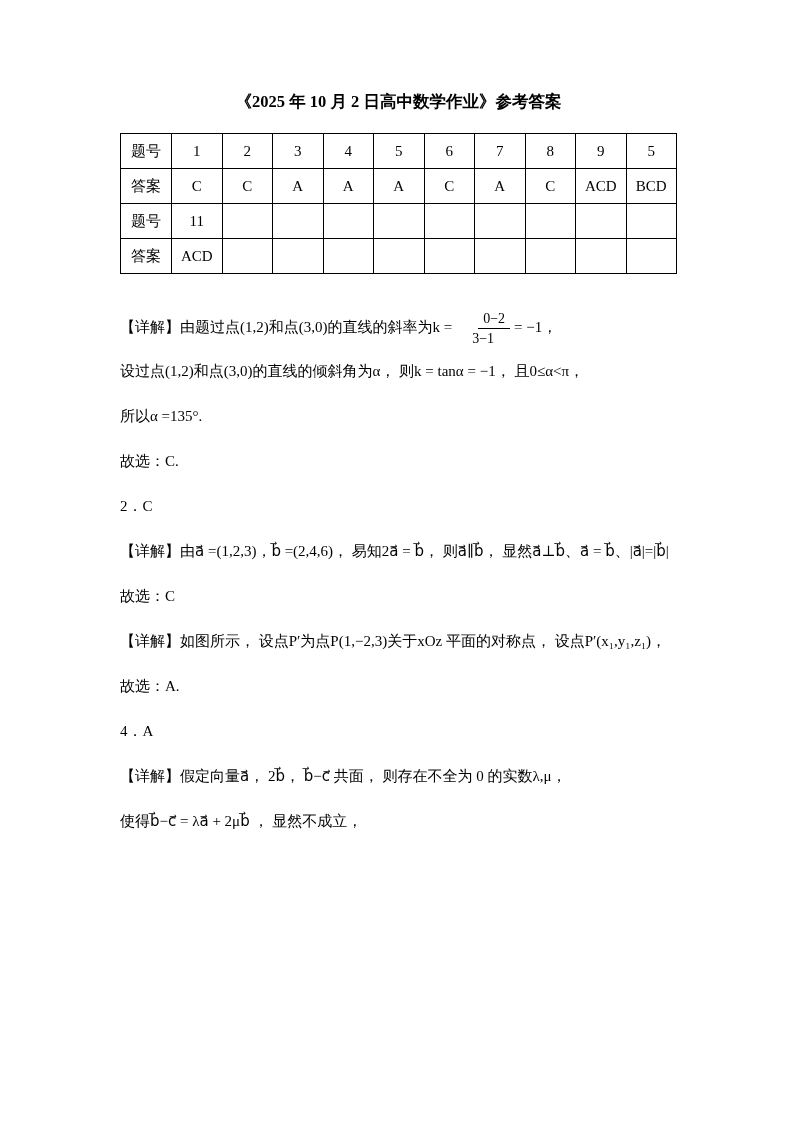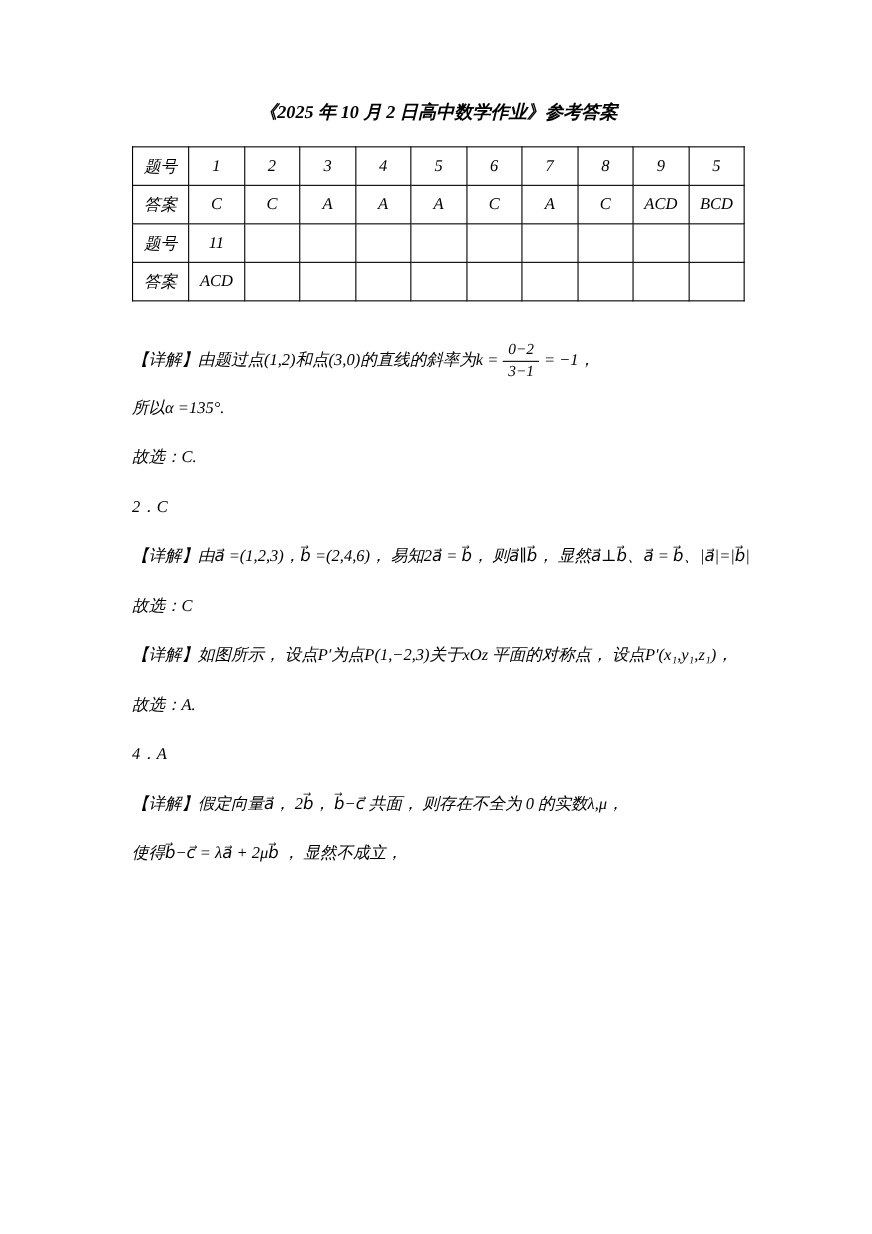--- a/index.html
+++ b/index.html
@@ -9,21 +9,20 @@
     height: 1122px;
     background: #ffffff;
     color: #000000;
     font-family: "Liberation Serif", "DejaVu Serif", "DejaVu Sans", serif;
     overflow: hidden;
   }
   .page {
     width: 793px;
     height: 867px;
     padding: 92px 58px 0 120px;
-    font-style: italic;
   }
   .title {
     font-size: 16.5px;
     font-weight: bold;
     text-align: center;
     margin: 0 0 21px 0;
     width: 557px;
     line-height: 20px;
   }
   table.answers {
@@ -55,20 +54,21 @@
     vertical-align: middle;
     text-align: center;
     margin: 0 4px;
     font-size: 14px;
     line-height: 17px;
   }
   .frac .num {
     display: block;
     padding: 0 5px 1px 5px;
     border-bottom: 1px solid #000000;
+    margin-left: 22px;
   }
   .frac .den { display: block; padding: 1px 5px 0 5px; }
 </style>
 </head>
 <body>
 
 <div class="page">
 
   <h1 class="title">《2025 年 10 月 2 日高中数学作业》参考答案</h1>
 
@@ -125,20 +125,21 @@
           <td></td>
           <td></td>
           <td></td>
         </tr>
       </tbody>
   </table>
 
   <div class="solutions">
 
     <p class="para frac-line"><span>【详解】由题过点(1,2)和点(3,0)的直线的斜率为k =</span><span class="frac"><span class="num">0−2</span><span class="den">3−1</span></span><span>= −1，</span></p>
+    <p class="para">设过点(1,2)和点(3,0)的直线的倾斜角为α， 则k = tanα = −1， 且0≤α&lt;π，</p>
     <p class="para">所以α =135°.</p>
     <p class="para">故选：C.</p>
 
     <p class="para">2．C</p>
     <p class="para">【详解】由a⃗ =(1,2,3)，b⃗ =(2,4,6)， 易知2a⃗ = b⃗， 则a⃗∥b⃗， 显然a⃗⊥b⃗、a⃗ = b⃗、|a⃗|=|b⃗|</p>
     <p class="para">故选：C</p>
 
     <p class="para">【详解】如图所示， 设点P′为点P(1,−2,3)关于xOz 平面的对称点， 设点P′(x₁,y₁,z₁)，</p>
     <p class="para">故选：A.</p>
 

